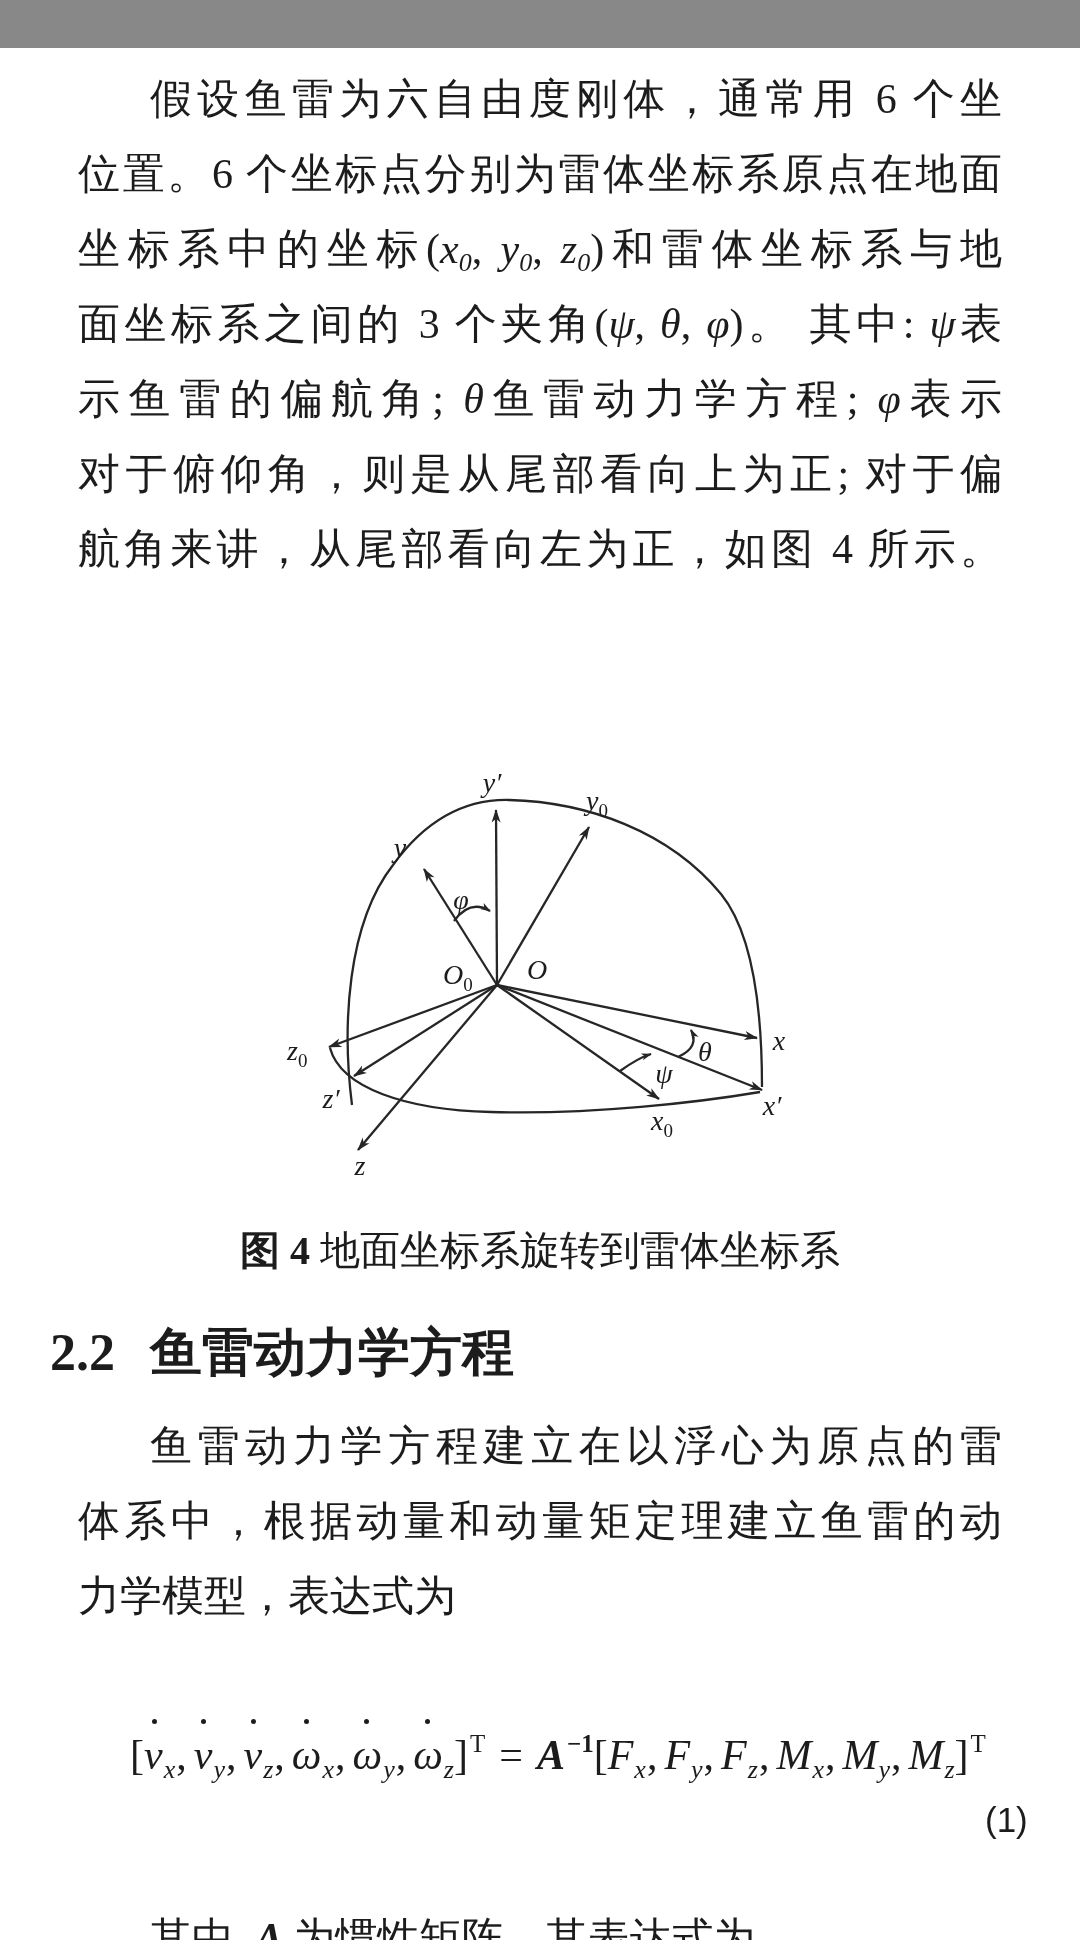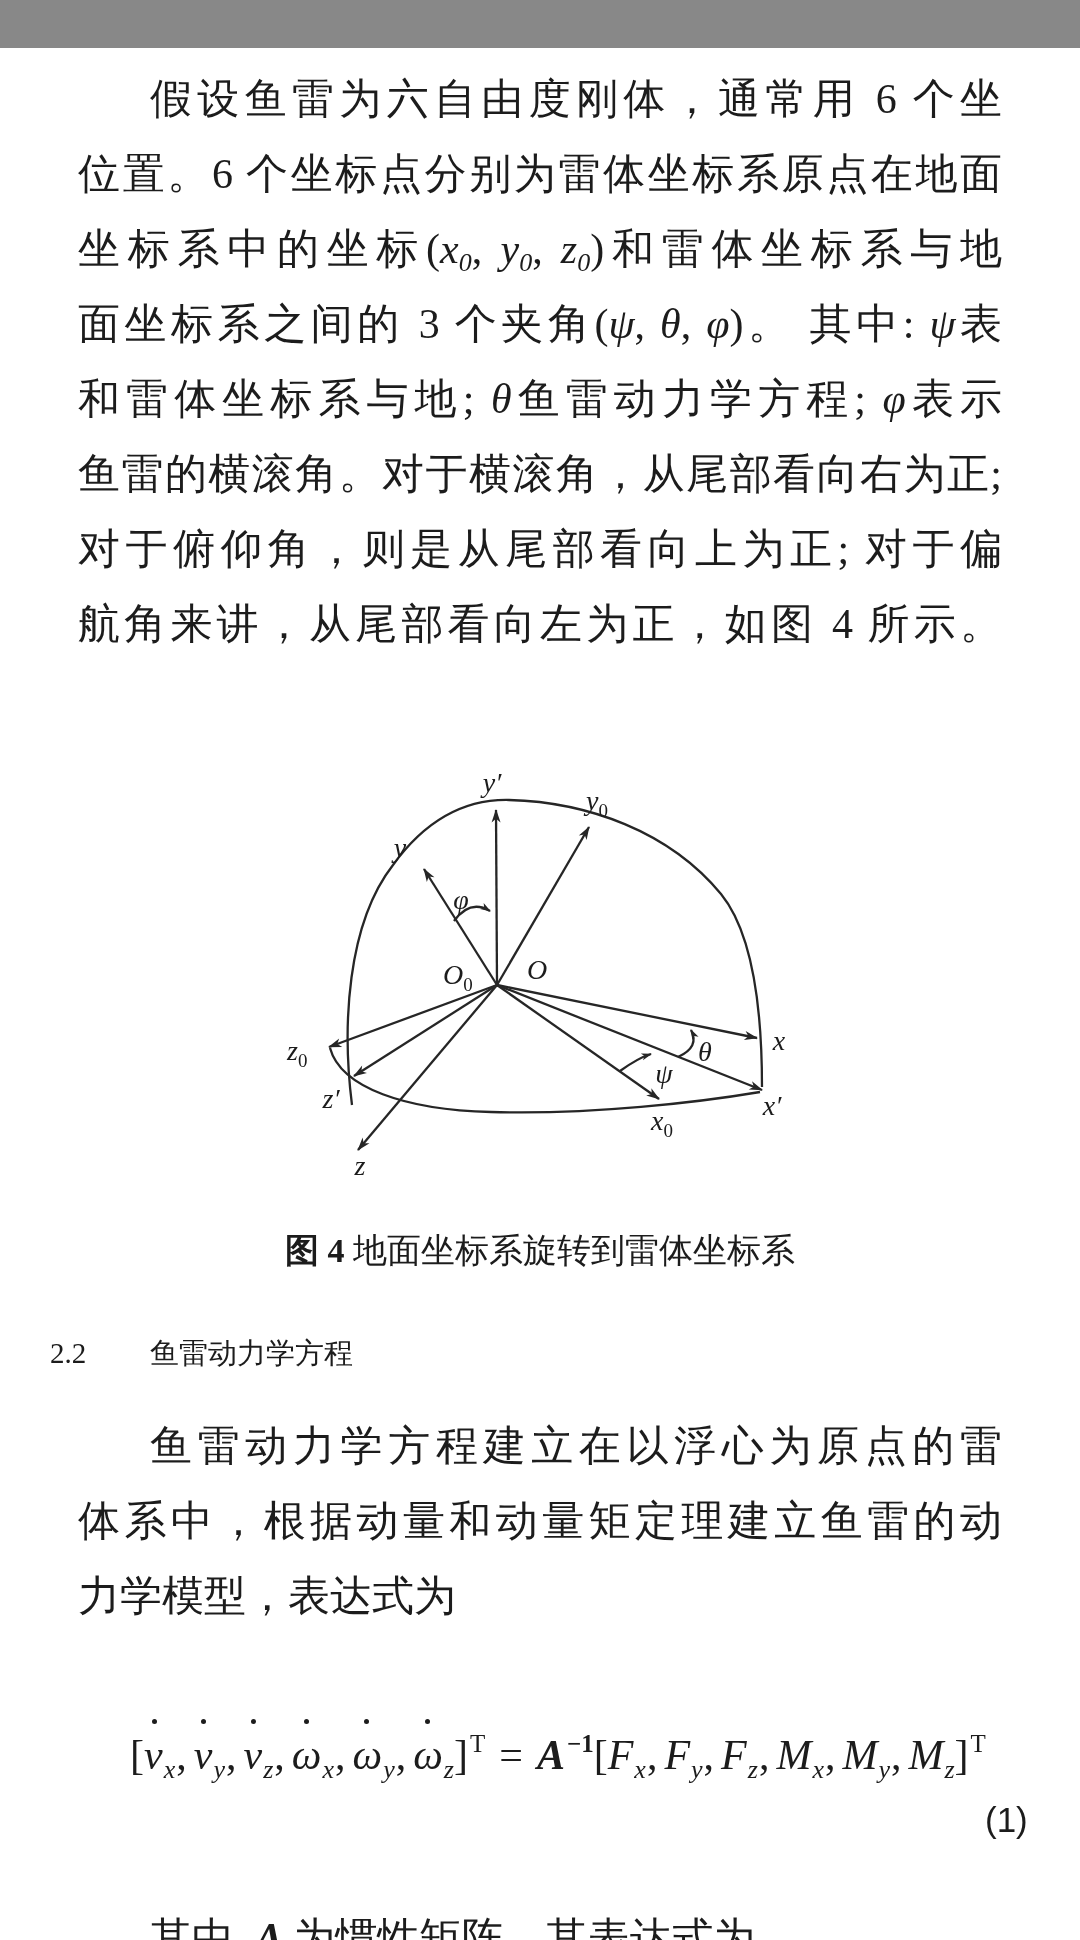--- a/index.html
+++ b/index.html
@@ -12,24 +12,24 @@
   .it{font-style:italic;}
   .bd{font-weight:bold;}
   .bsub{font-size:26px;vertical-align:-8px;line-height:0;letter-spacing:0;}
   
   #fig{position:absolute;left:250px;top:710px;width:640px;height:440px;}
   #fig path,#fig line{stroke:#262626;stroke-width:2.3;fill:none;}
   #fig marker path{fill:#262626;stroke:none;}
   .flabel{font-family:"Liberation Serif","DejaVu Serif",serif;font-size:28px;font-style:italic;fill:#1c1c1c;}
   .flabel .fsub{font-style:normal;font-size:19px;}
   
-  #caption{position:absolute;left:78px;top:1179px;width:924px;font-size:34px;line-height:48px;
+  #caption{position:absolute;left:78px;top:1179px;width:924px;font-size:40px;line-height:48px;
            text-align:center;}
   
-  #heading{position:absolute;left:50px;top:1277px;width:960px;font-size:29px;line-height:56px;font-weight:normal;}
+  #heading{position:absolute;left:50px;top:1277px;width:960px;font-size:52px;line-height:56px;font-weight:bold;}
   #heading .hnum{display:inline-block;min-width:100px;}
   
   #eq{position:absolute;left:78px;top:1652px;width:924px;height:110px;line-height:110px;
       text-align:center;padding-left:36px;box-sizing:border-box;font-size:42px;white-space:nowrap;}
   .tok{display:inline;}
   .tok .base{position:relative;display:inline-block;line-height:1;}
   .tok.p{font-style:normal;}
   .tok.op{margin:0 14px;}
   .tok.cm{margin-right:7px;margin-left:1px;font-style:normal;}
   .dotmark{position:absolute;left:40%;top:-15px;width:5px;height:5px;border-radius:50%;background:#1c1c1c;}
@@ -41,22 +41,21 @@
 </head>
 <body>
 
 <div id="page">
 
   <div class="para" style="top:14px">
     <div class="line indent"><span>假设鱼雷为六自由度刚体，通常用 6 个坐</span></div>
     <div class="line"><span>位置。6 个坐标点分别为雷体坐标系原点在地面</span></div>
     <div class="line"><span>坐标系中的坐标(</span><span class="it">x<span class="bsub">0</span></span><span>, </span><span class="it">y<span class="bsub">0</span></span><span>, </span><span class="it">z<span class="bsub">0</span></span><span>)和雷体坐标系与地</span></div>
     <div class="line"><span>面坐标系之间的 3 个夹角(</span><span class="it">ψ</span><span>, </span><span class="it">θ</span><span>, </span><span class="it">φ</span><span>)。 其中: </span><span class="it">ψ</span><span>表</span></div>
-    <div class="line"><span>和雷体坐标系与地; </span><span class="it">θ</span><span>鱼雷动力学方程; </span><span class="it">φ</span><span>表示</span></div>
-    <div class="line"><span>鱼雷的横滚角。对于横滚角，从尾部看向右为正;</span></div>
+    <div class="line"><span>示鱼雷的偏航角; </span><span class="it">θ</span><span>鱼雷动力学方程; </span><span class="it">φ</span><span>表示</span></div>
     <div class="line"><span>对于俯仰角，则是从尾部看向上为正; 对于偏</span></div>
     <div class="line"><span>航角来讲，从尾部看向左为正，如图 4 所示。</span></div>
   </div>
 
   <svg id="fig" viewBox="250 710 640 440">
     <defs>
       <marker id="ah" markerUnits="userSpaceOnUse" markerWidth="16" markerHeight="12" refX="13" refY="5" orient="auto">
         <path d="M0.5,0.5 L14,5 L0.5,9.5 L4.2,5 z"></path>
       </marker>
       <marker id="ah2" markerUnits="userSpaceOnUse" markerWidth="13" markerHeight="10" refX="10" refY="4" orient="auto">

